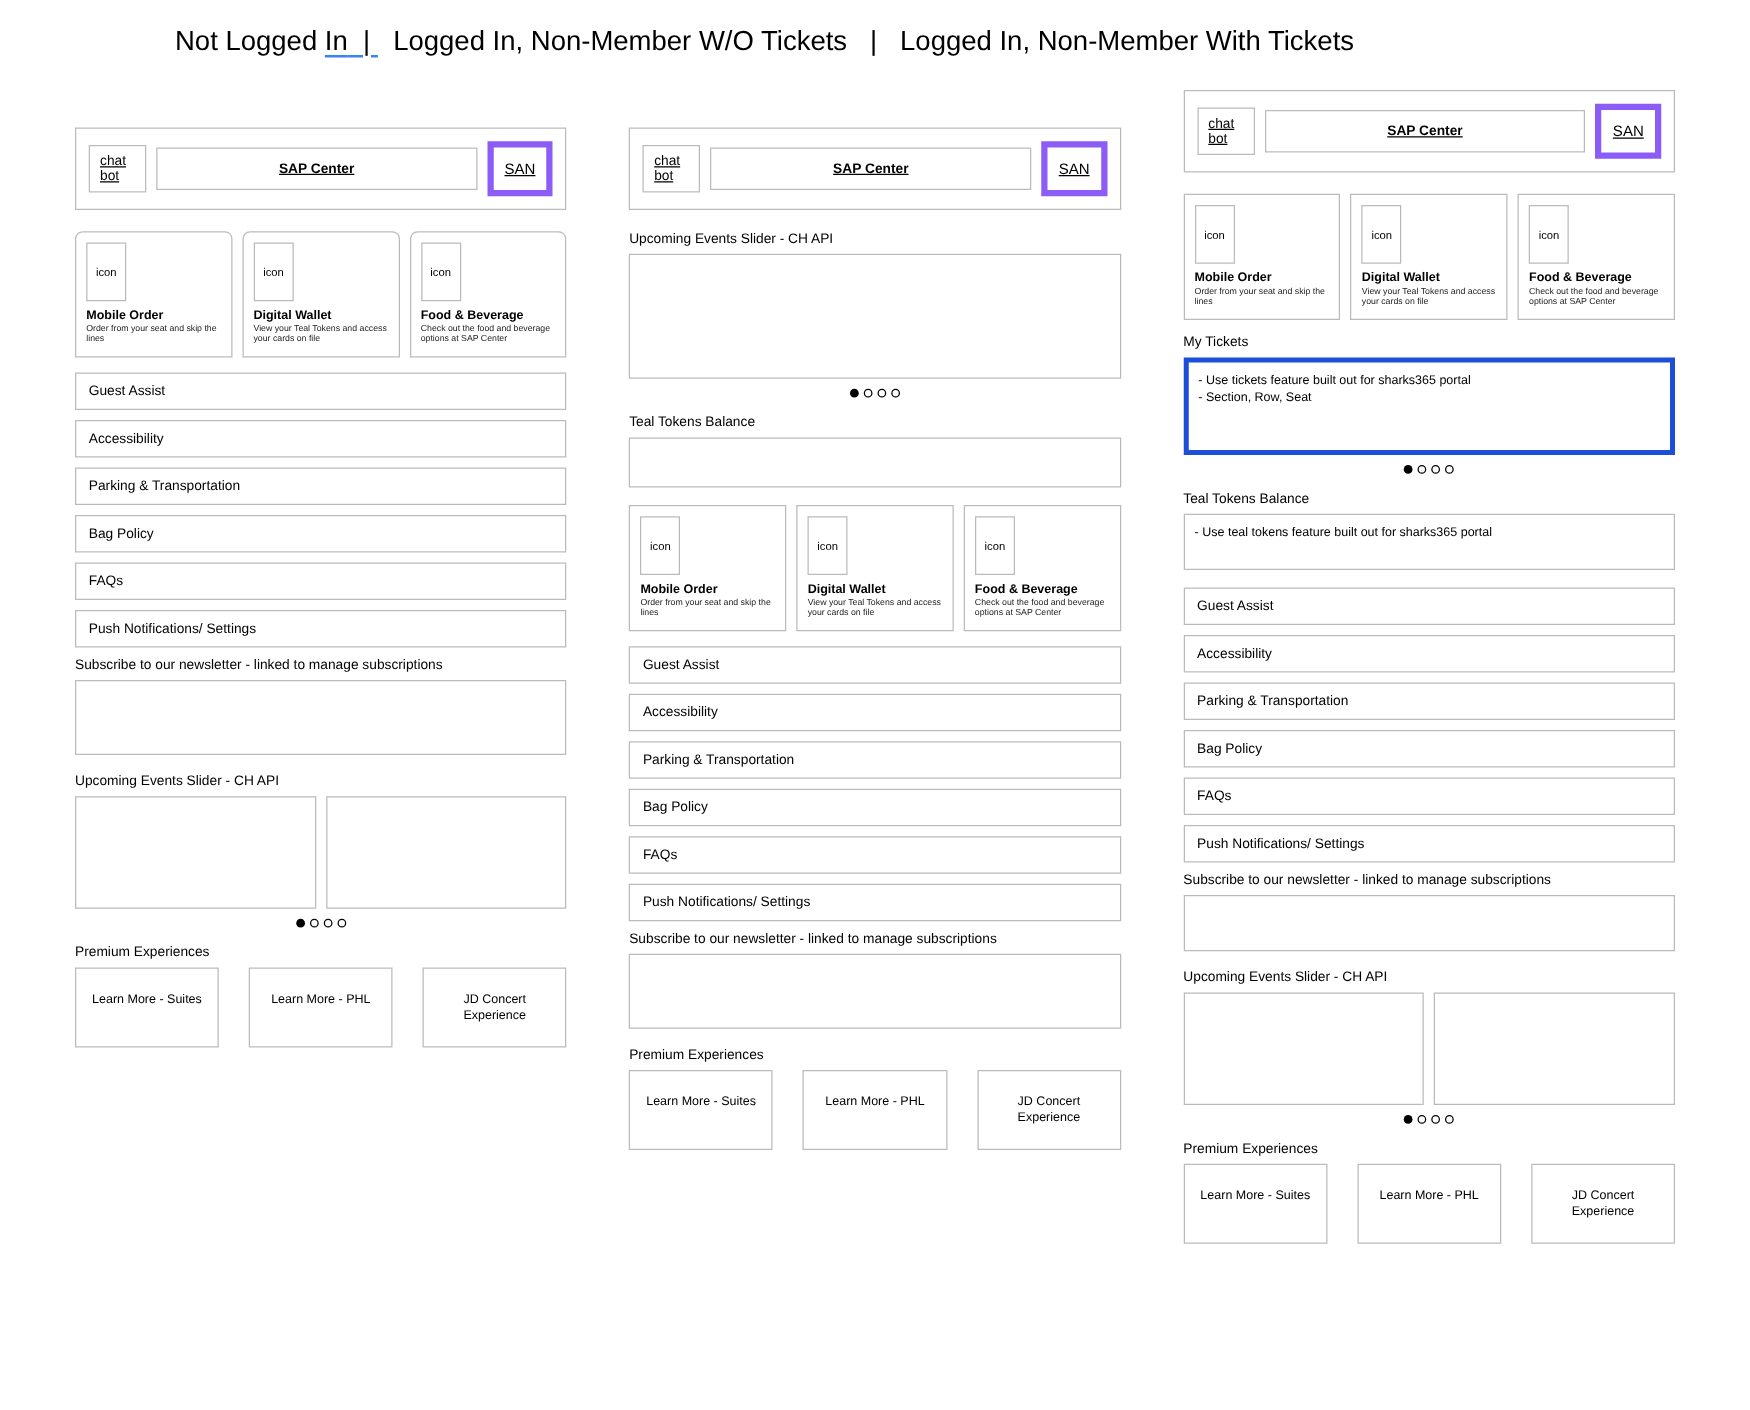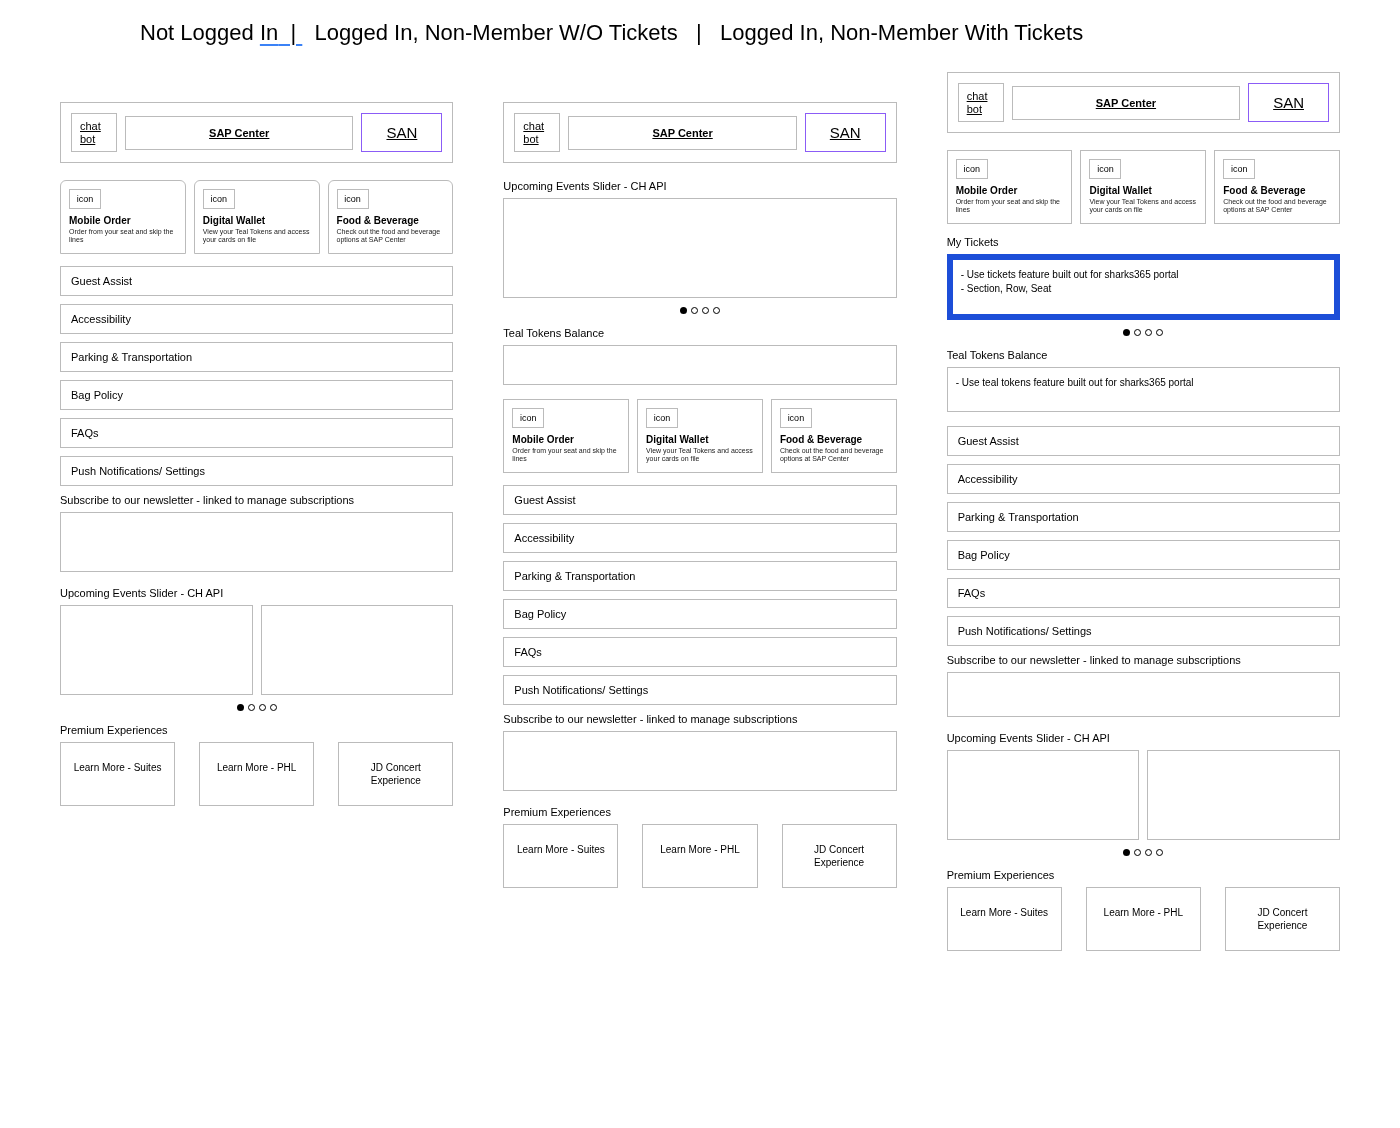--- a/index.html
+++ b/index.html
@@ -6,42 +6,42 @@
   body { font-family: -apple-system, Helvetica, Arial, sans-serif; background: #fff; color: #000; padding: 20px 60px; }
   .page-title { font-size: 22px; font-weight: 500; margin-bottom: 56px; margin-left: 80px; }
   .page-title .underline { text-decoration: underline; text-decoration-color: #3b82f6; text-underline-offset: 4px; }
   .columns { display: flex; gap: 50px; align-items: flex-start; }
   .col { flex: 1; min-width: 280px; }
   .col2 { padding-top: 0; }
   .col3 { padding-top: 0; margin-top: -30px; }
   .topbar { border: 1px solid #bbb; padding: 10px; display: flex; gap: 8px; align-items: center; margin-bottom: 17px; text-decoration: underline; }
   .chatbot { border: 1px solid #bbb; padding: 6px 8px; font-size: 11px; line-height: 1.1; width: 46px; }
   .center-title { flex: 1; border: 1px solid #bbb; text-align: center; padding: 10px 0; font-size: 11px; font-weight: 600; }
-  .san { border: 1px solid #8b5cf6; padding: 10px 24px; font-size: 15px; font-weight: 500; }
+  .san { border: 5px solid #8b5cf6; padding: 10px 9px; font-size: 12px; font-weight: 500; }
   .notebox { border: 1px solid #bbb; padding: 10px; font-size: 11px; line-height: 1.4; margin-bottom: 12px; }
   .notebox .b { font-weight: 500; }
   .icon-row { display: flex; gap: 8px; margin-bottom: 12px; }
   .icon-card { flex: 1; border: 1px solid #bbb; border-radius: 6px 6px 0 0; padding: 8px; }
   .icon-card.flat { border-radius: 0; }
-  .icon-sq { width: 32px; height: 20px; border: 1px solid #bbb; display: flex; align-items: center; justify-content: center; font-size: 9px; margin-bottom: 6px; }
+  .icon-sq { width: 32px; height: 47px; border: 1px solid #bbb; display: flex; align-items: center; justify-content: center; font-size: 9px; margin-bottom: 6px; }
   .icon-title { font-size: 10px; font-weight: 600; margin-bottom: 2px; }
   .icon-sub { font-size: 7px; line-height: 1.2; color: #222; }
   .list-item { border: 1px solid #bbb; padding: 8px 10px; font-size: 11px; margin-bottom: 8px; }
   .section-label { font-size: 11px; font-weight: 500; margin: 6px 0 6px 0; }
   .newsletter-box { border: 1px solid #bbb; height: 60px; margin-bottom: 15px; }
   .slider-row { display: flex; gap: 8px; margin-bottom: 6px; }
   .slider-card { flex: 1; border: 1px solid #bbb; height: 90px; }
   .slider-single { border: 1px solid #bbb; height: 100px; margin-bottom: 6px; }
   .dots { text-align: center; font-size: 10px; letter-spacing: 3px; margin-bottom: 12px; }
   .dot-filled { display:inline-block; width:7px; height:7px; border-radius:50%; background:#000; margin:0 2px; vertical-align:middle;}
   .dot-empty { display:inline-block; width:7px; height:7px; border-radius:50%; border:1px solid #000; margin:0 2px; vertical-align:middle;}
   .premium-row { display: flex; gap: 24px; }
   .premium-card { flex: 1; border: 1px solid #bbb; padding: 18px 8px; font-size: 10px; text-align: center; line-height: 1.3; }
   .balance-box { border: 1px solid #bbb; height: 40px; margin-bottom: 14px; }
-  .ticket-box { border: 6px solid #1d4ed8; padding: 8px; font-size: 10px; line-height: 1.4; height: 66px; margin-bottom: 6px; }
+  .ticket-box { border: 4px solid #1d4ed8; padding: 8px; font-size: 10px; line-height: 1.4; height: 78px; margin-bottom: 6px; }
   .tokens-box { border: 1px solid #bbb; padding: 8px; font-size: 10px; line-height: 1.4; height: 45px; margin-bottom: 14px; }
 </style>
 </head>
 <body>
 
 <div class="page-title">
   <span>Not Logged </span><span class="underline">In</span><span class="underline">&nbsp;&nbsp;|&nbsp;</span>&nbsp;&nbsp;<span>Logged In, Non-Member W/O Tickets</span>&nbsp;&nbsp;&nbsp;|&nbsp;&nbsp;&nbsp;<span>Logged In, Non-Member With Tickets</span>
 </div>
 
 <div class="columns">

